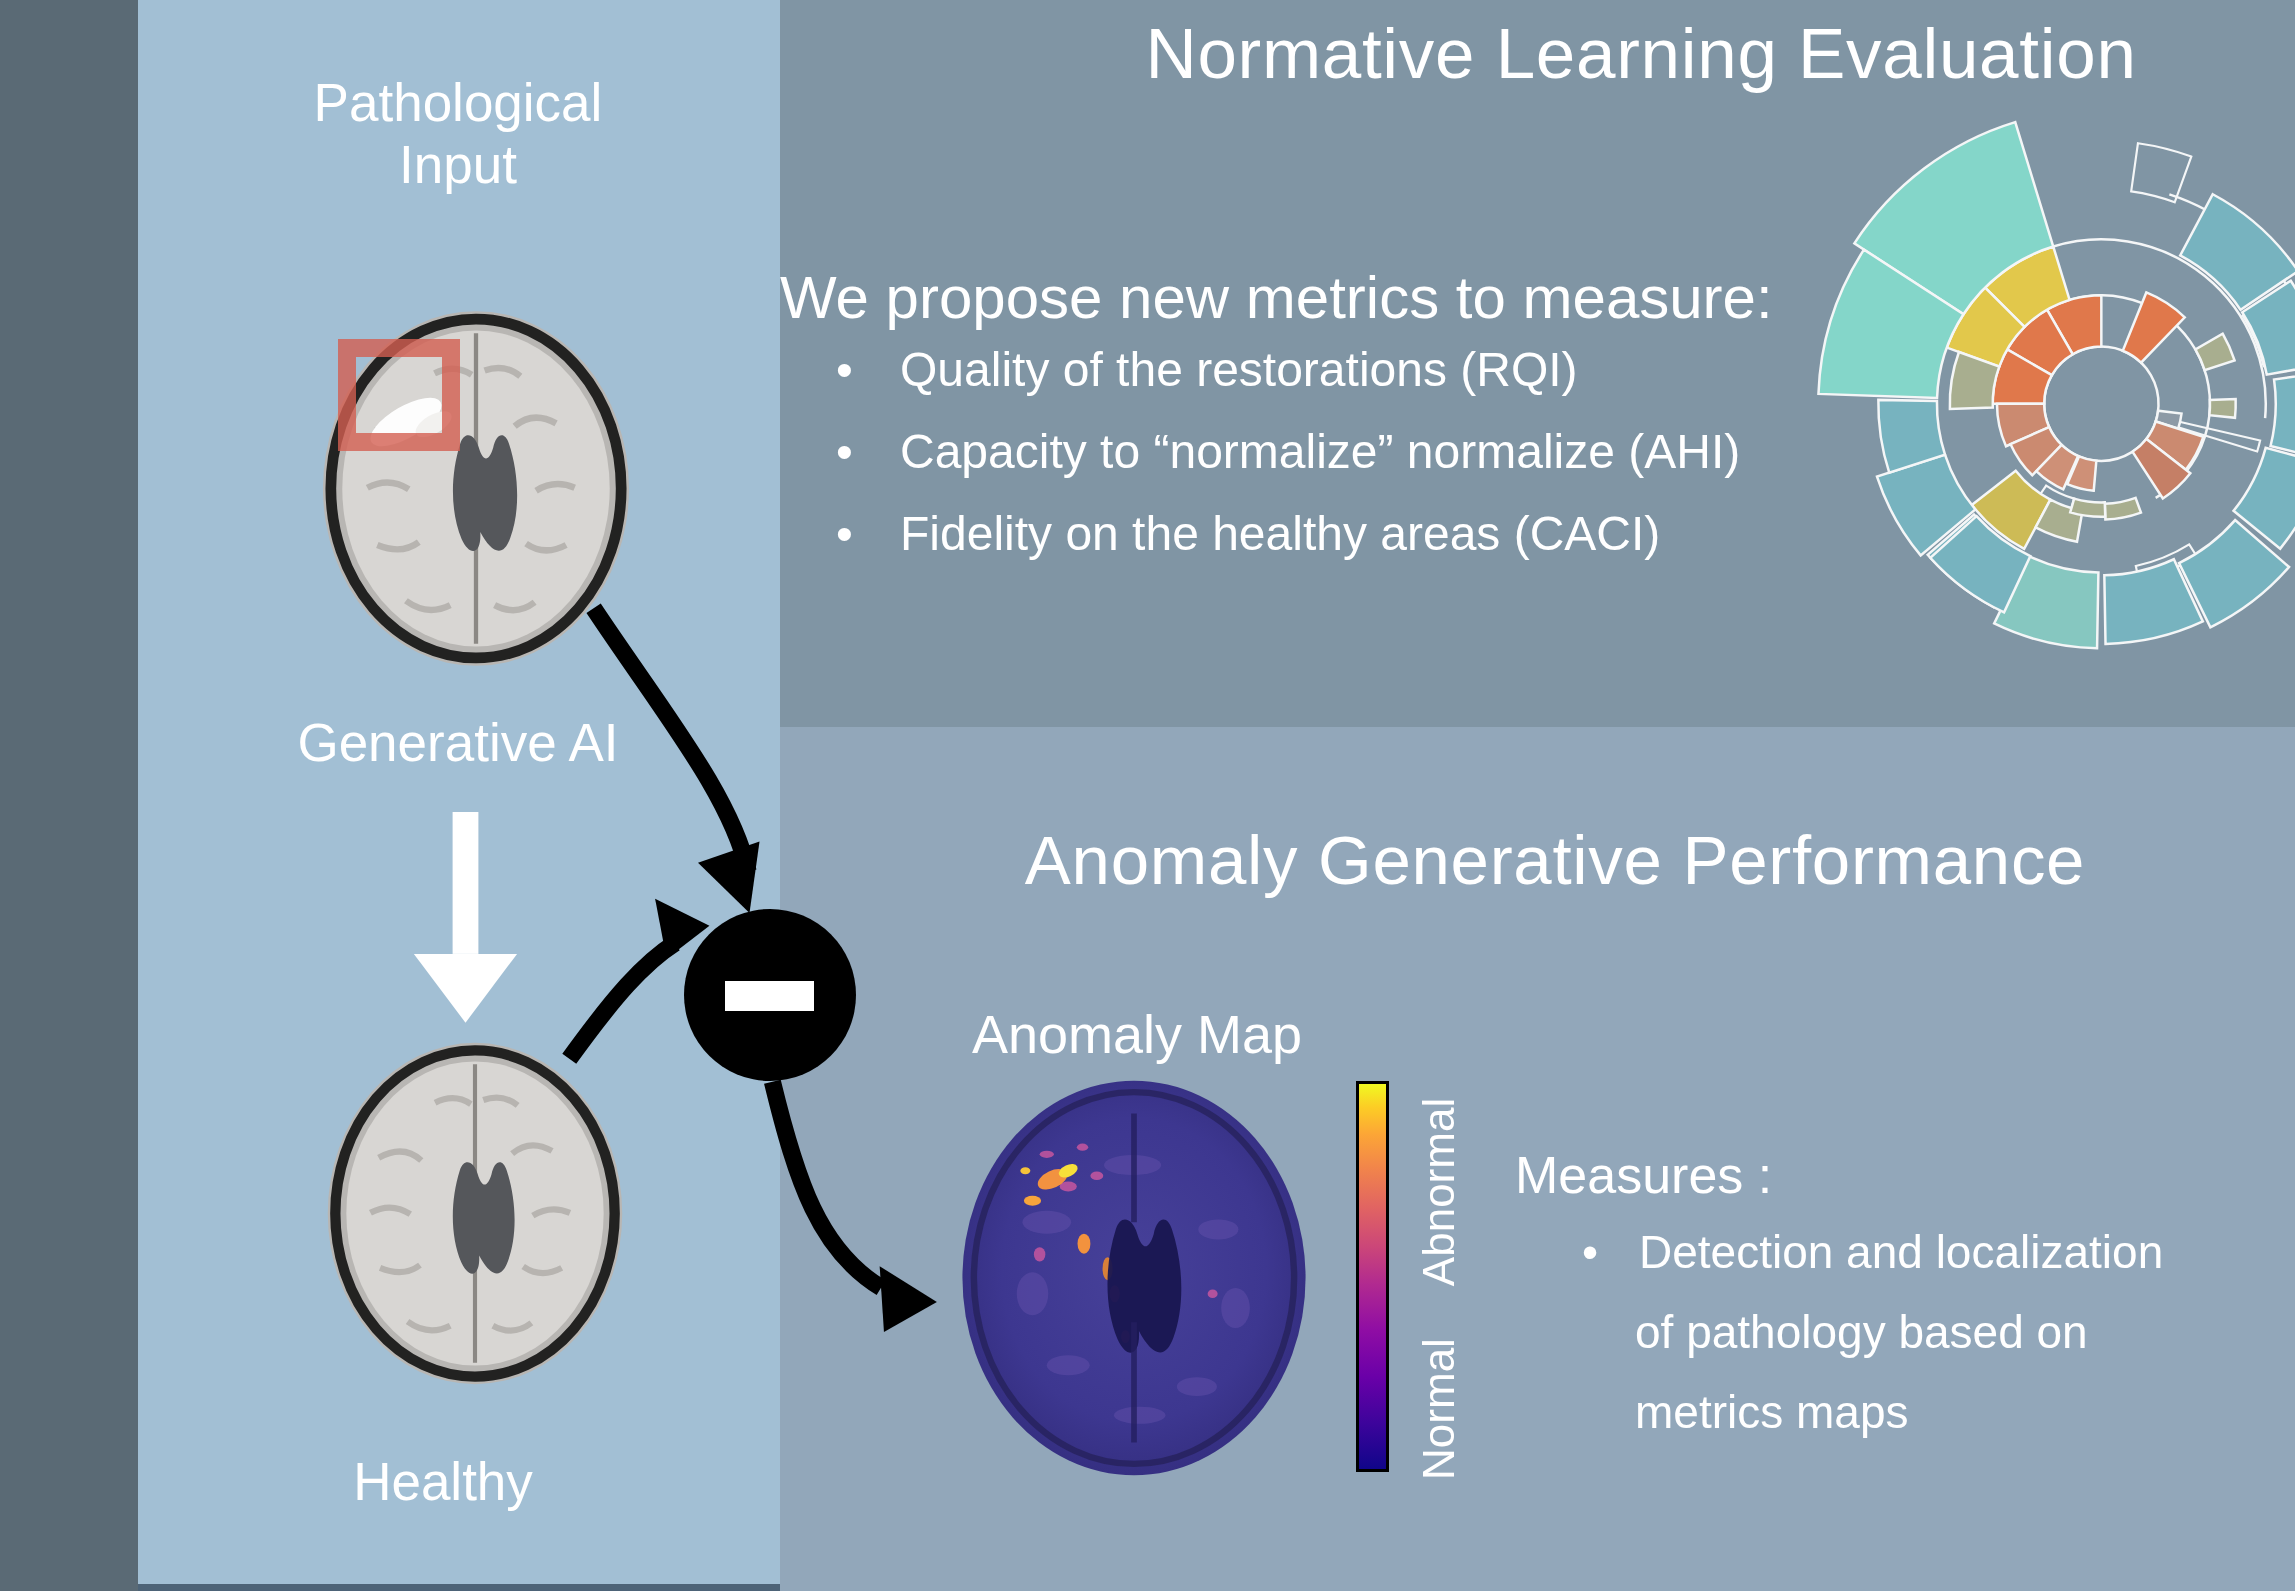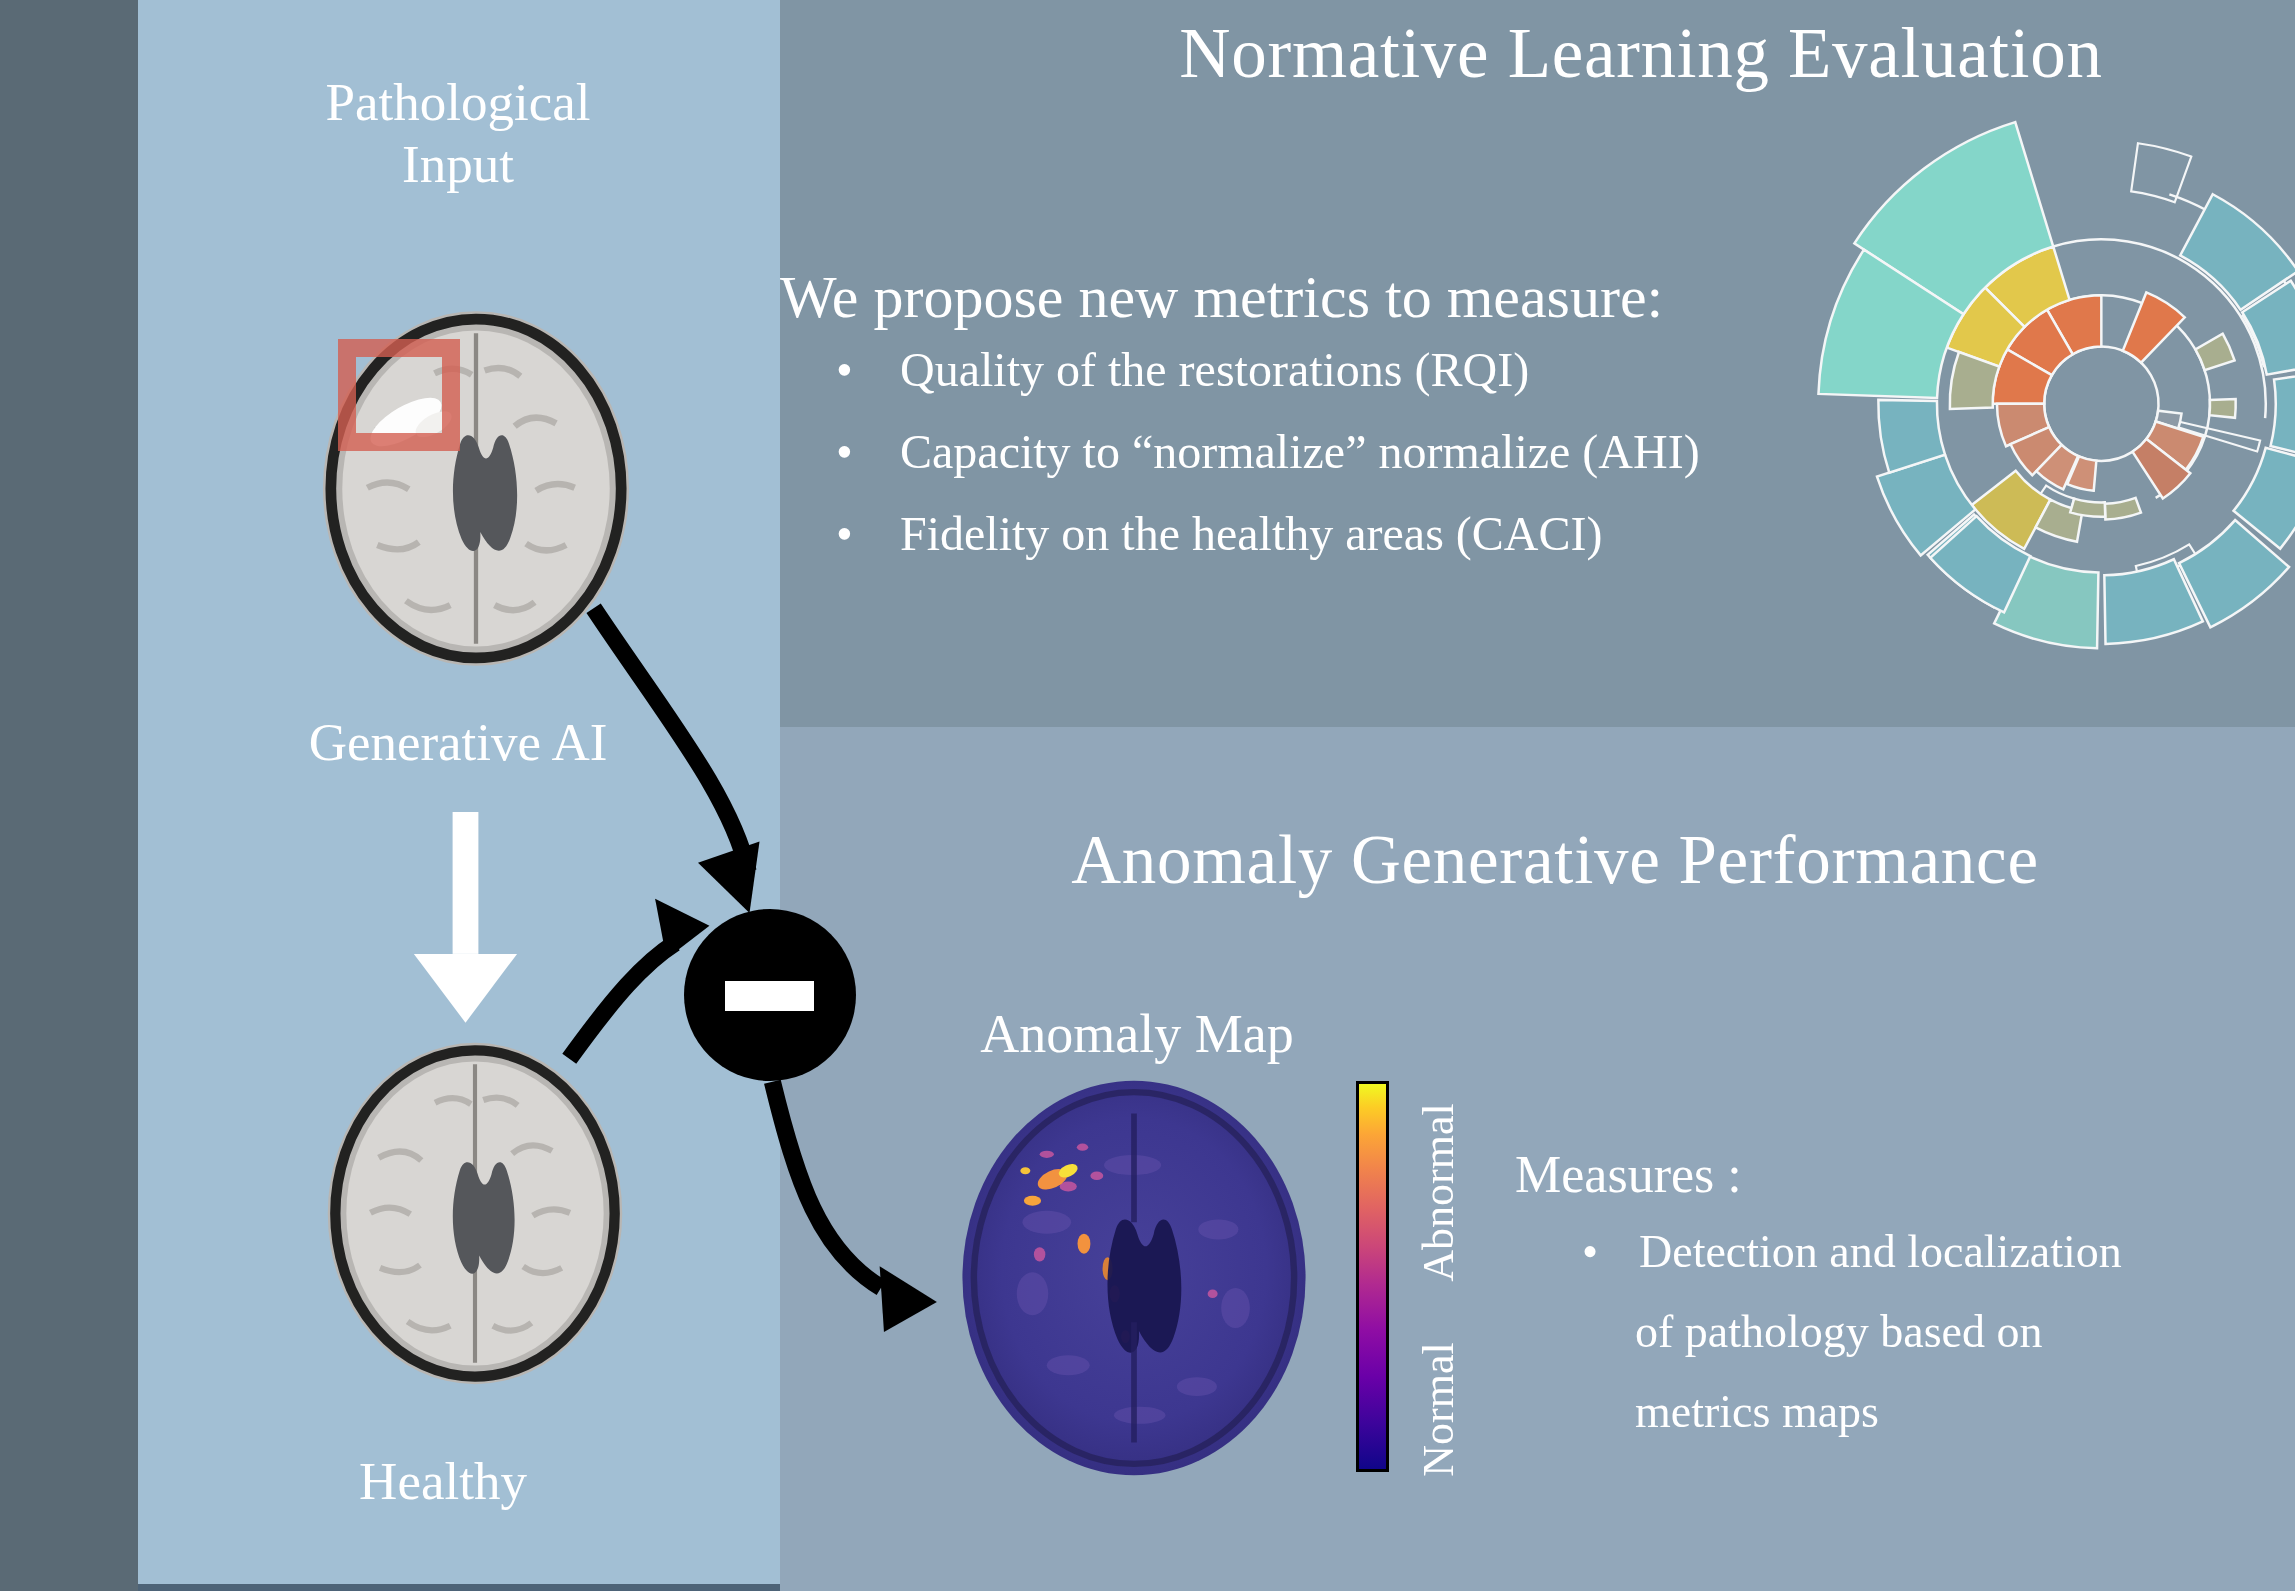--- a/index.html
+++ b/index.html
@@ -1,17 +1,17 @@
 <!DOCTYPE html>
 <html style="font-size:11.4px"><head>
 <meta charset="utf-8">
 <style>
   html,body{margin:0;padding:0;background:#5a6a75;}
   #stage{position:relative;width:2295px;height:1592px;overflow:hidden;
-         font-family:Liberation Serif, serif;color:#ffffff;}
+         font-family:Liberation Sans, sans-serif;color:#ffffff;}
   .abs{position:absolute;}
   .panel{position:absolute;}
   .txt{position:absolute;color:#fff;}
   .center{text-align:center;}
   .title{font-size:72px;letter-spacing:0.7px;}
   .bullet-row{display:flex;align-items:baseline;}
   .dot{display:inline-block;}
   .vlabel{position:absolute;color:#fff;white-space:nowrap;text-align:center;
           transform:rotate(-90deg);transform-origin:center center;}
   svg{display:block;}

